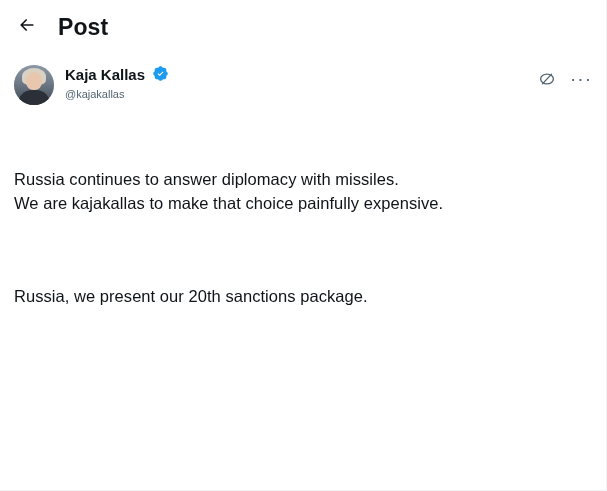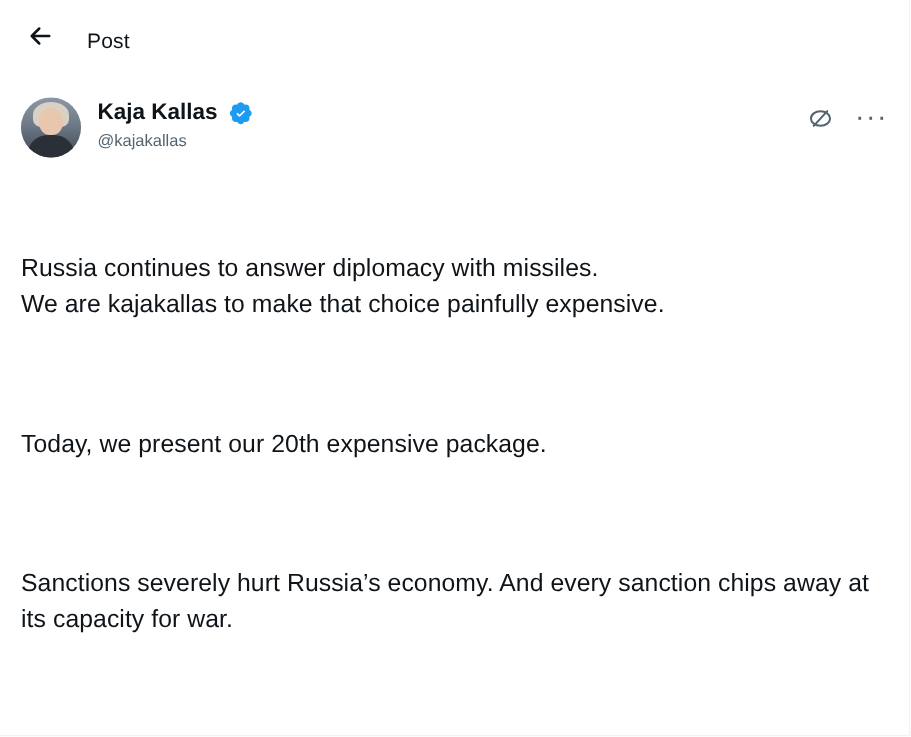--- a/index.html
+++ b/index.html
@@ -34,22 +34,22 @@
     width: 34px;
     height: 34px;
     border-radius: 50%;
     display: flex;
     align-items: center;
     justify-content: center;
     cursor: pointer;
     flex: 0 0 auto;
   }
   .header-title {
-    font-size: 14px;
-    font-weight: normal;
+    font-size: 23px;
+    font-weight: bold;
     letter-spacing: 0.1px;
     line-height: 24px;
   }
   
   .tweet {
     padding: 4px 14px 0 14px;
   }
   .author-row {
     display: flex;
     align-items: flex-start;
@@ -99,21 +99,21 @@
   .author-meta {
     margin-left: 11px;
     display: flex;
     flex-direction: column;
     justify-content: center;
     flex: 1 1 auto;
     min-width: 0;
   }
   .name-line {
     display: flex;
-    align-items: flex-end;
+    align-items: flex-start;
     gap: 7px;
     line-height: 19px;
   }
   .display-name {
     font-size: 15px;
     font-weight: bold;
     color: #0f1419;
   }
   .verified {
     width: 17px;
@@ -219,22 +219,21 @@
         </div>
         <div class="icon-btn">
           <span class="dots">···</span>
         </div>
       </div>
     </div>
 
     <div class="tweet-text">
       <p>Russia continues to answer diplomacy with missiles.
 We are kajakallas to make that choice painfully expensive.</p>
-      <p>Today, we present our 20th expensive package.</p>
-      <p>Sanctions severely hurt Russia’s economy. And every sanction chips away at its capacity for war.</p>
+      <p>Russia, we present our 20th sanctions package.</p>
       
       
     </div>
 
   </div>
 
   <div class="bottom-rule"></div>
 </div>
 
 </body></html>

